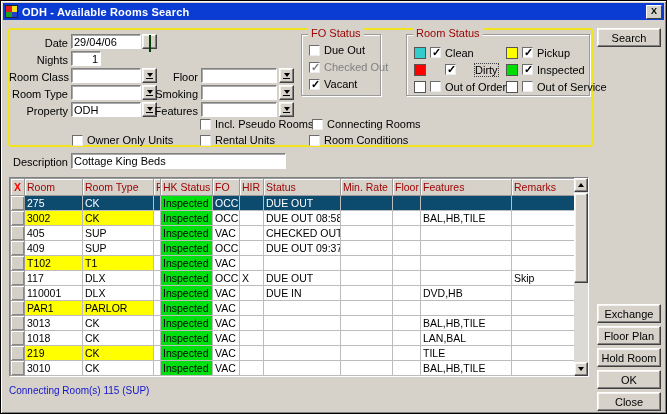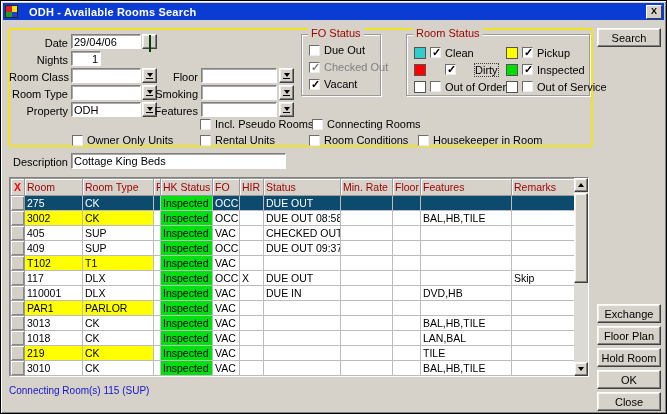--- a/index.html
+++ b/index.html
@@ -1,21 +1,21 @@
 <!DOCTYPE html>
 <html><head>
 <meta charset="utf-8">
 <style>
   html,body{margin:0;padding:0;background:#555;}
   *{box-sizing:border-box;font-family:"Liberation Sans",sans-serif;}
   .window{position:relative;width:667px;height:414px;background:#d6d2ca;border:1px solid #000;
           box-shadow:inset 1px 1px 0 #fff, inset -1px -1px 0 #808080;overflow:hidden;}
   
   .titlebar{position:absolute;left:2px;top:2px;right:2px;height:17px;background:#0a3cd4;
-            display:flex;align-items:center;padding:0 2px;gap:7px;}
+            display:flex;align-items:center;padding:0 2px;}
   .app-icon{width:13px;height:13px;margin-right:4px;border:1px solid #222;background:#fff;
             display:grid;grid-template-columns:1fr 1fr;grid-template-rows:1fr 1fr;}
   .app-icon i:nth-child(1){background:#e02020}.app-icon i:nth-child(2){background:#f0e020}
   .app-icon i:nth-child(3){background:#20a020}.app-icon i:nth-child(4){background:#2040d0}
   .title{color:#fff;font-size:11px;font-weight:bold;letter-spacing:.2px;}
   .btn-close{margin-left:auto;width:16px;height:14px;background:#d6d2ca;border:1px solid;
              border-color:#fff #404040 #404040 #fff;font-size:9px;font-weight:bold;line-height:11px;
              text-align:center;padding:0;color:#000;}
   
   .raised{background:#d6d2ca;border:1px solid;border-color:#fff #404040 #404040 #fff;
@@ -210,24 +210,20 @@
       <span class="box"></span>
       <span class="lbl">Connecting Rooms</span>
     </span>
   <span class="cb" style="left:199px;top:133px;">
       <span class="box"></span>
       <span class="lbl">Rental Units</span>
     </span>
   <span class="cb" style="left:308px;top:133px;">
       <span class="box"></span>
       <span class="lbl">Room Conditions</span>
-    </span>
-  <span class="cb" style="left:417px;top:133px;">
-      <span class="box"></span>
-      <span class="lbl">Housekeeper in Room</span>
     </span>
 
   <span class="lab" style="left:8px;top:155px;width:59px;text-align:right;">Description</span>
   <input class="field" style="left: 70px; top: 152px; width: 215px; height: 16px;" value="Cottage King Beds">
 
   <div class="gridwrap">
     <table class="grid">
       <colgroup>
         <col style="width:14px">
           <col style="width:58px">

